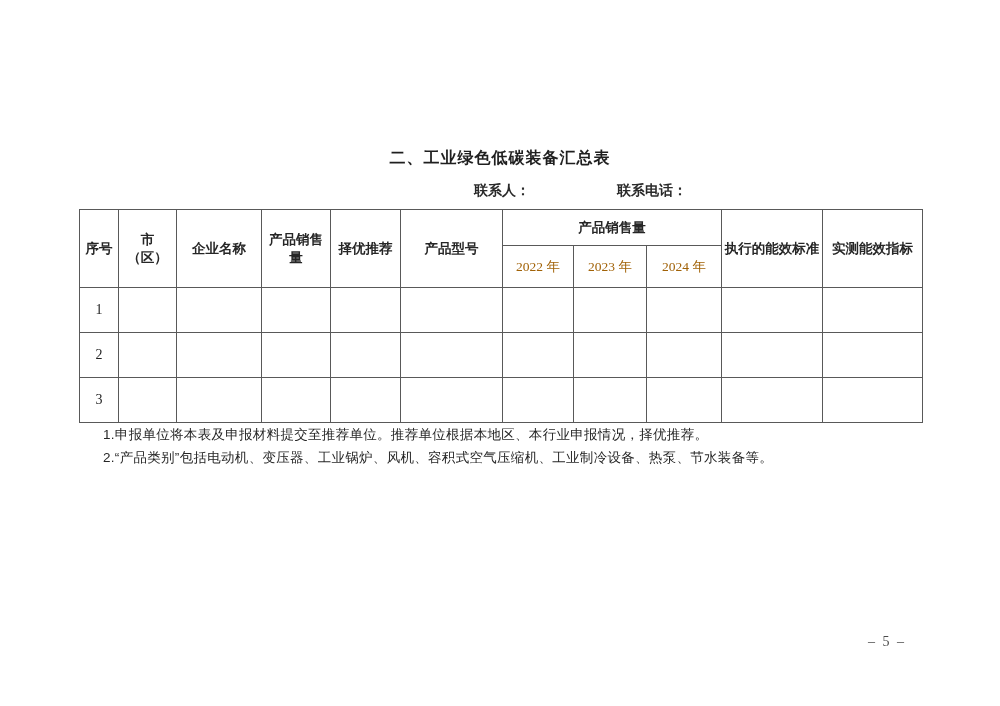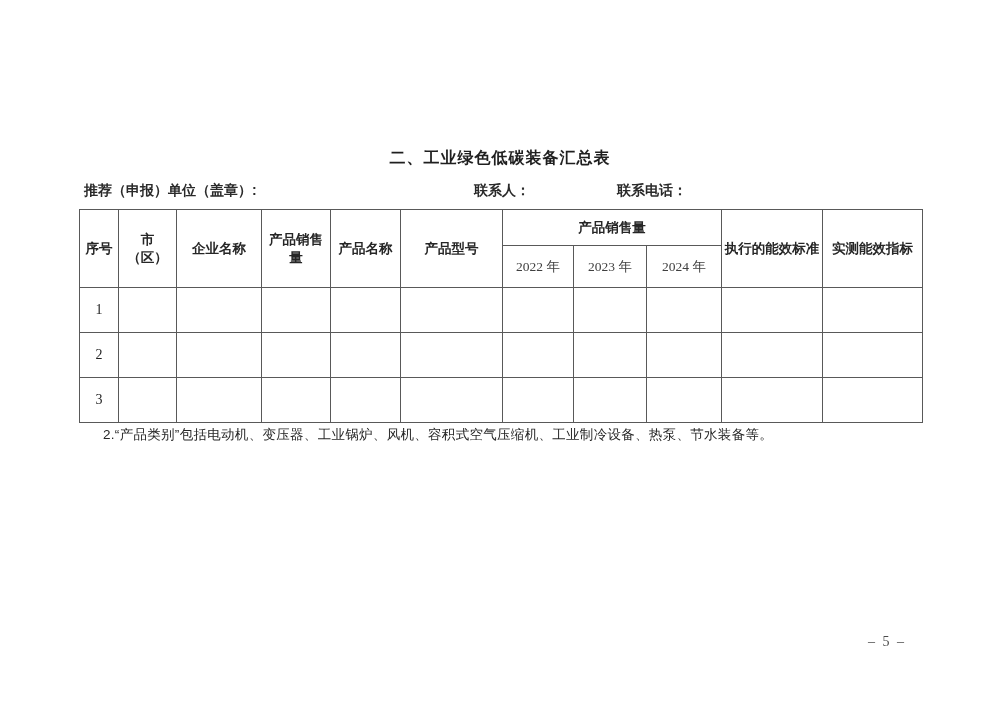--- a/index.html
+++ b/index.html
@@ -58,21 +58,21 @@
     font-weight: bold;
     color: #262626;
   }
   tr.head-top  { height: 36px; }
   tr.head-sub  { height: 42px; }
   table.summary tbody tr { height: 45px; }
   table.summary th.year-cell {
     font-family: "Liberation Serif", serif;
     font-weight: normal;
     font-size: 13.5px;
-    color: #404040;
+    color: #a16207;
   }
   table.summary td.num-cell {
     font-family: "Liberation Serif", serif;
     font-size: 14px;
     color: #1f1f1f;
   }
   .notes {
     position: absolute;
     left: 103px;
     top: 424px;
@@ -94,21 +94,20 @@
     white-space: nowrap;
   }
 </style>
 </head>
 <body>
 
 <div class="page">
 
   <h1 class="title">二、工业绿色低碳装备汇总表</h1>
 
-  <span class="info-label info-unit">推荐（申报）单位（盖章）:</span>
   <span class="info-label info-person">联系人：</span>
   <span class="info-label info-phone">联系电话：</span>
 
   <table class="summary">
     <colgroup>
       <col style="width:39px">
         <col style="width:58px">
         <col style="width:85px">
       <col style="width:69px">
         <col style="width:70px">
@@ -118,21 +117,21 @@
         <col style="width:75px">
       <col style="width:101px">
         <col style="width:100px">
     </colgroup>
     <thead>
       <tr class="head-top">
         <th rowspan="2">序号</th>
         <th rowspan="2">市（区）</th>
         <th rowspan="2">企业名称</th>
         <th rowspan="2">产品销售量</th>
-        <th rowspan="2">产品名称</th>
+        <th rowspan="2">择优推荐</th>
         <th rowspan="2">产品型号</th>
         <th colspan="3">产品销售量</th>
         <th rowspan="2">执行的能效标准</th>
         <th rowspan="2">实测能效指标</th>
       </tr>
       <tr class="head-sub">
         <th class="year-cell">2022 年</th>
         <th class="year-cell">2023 年</th>
         <th class="year-cell">2024 年</th>
       </tr>
@@ -174,18 +173,19 @@
         <td></td>
         <td></td>
         <td></td>
         <td></td>
         <td></td>
       </tr>
     </tbody>
   </table>
 
   <div class="notes">
+    <p>1.申报单位将本表及申报材料提交至推荐单位。推荐单位根据本地区、本行业申报情况，择优推荐。</p>
     <p>2.“产品类别”包括电动机、变压器、工业锅炉、风机、容积式空气压缩机、工业制冷设备、热泵、节水装备等。</p>
   </div>
 
   <div class="page-number">– 5 –</div>
 
 </div>
 
 </body></html>

